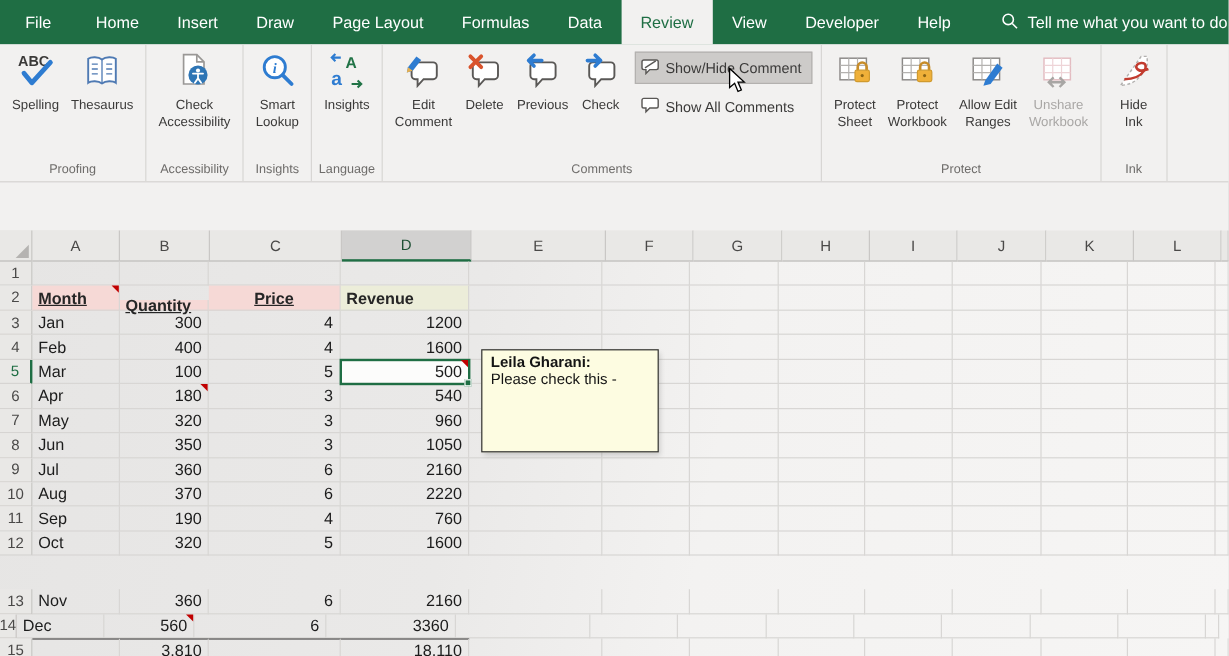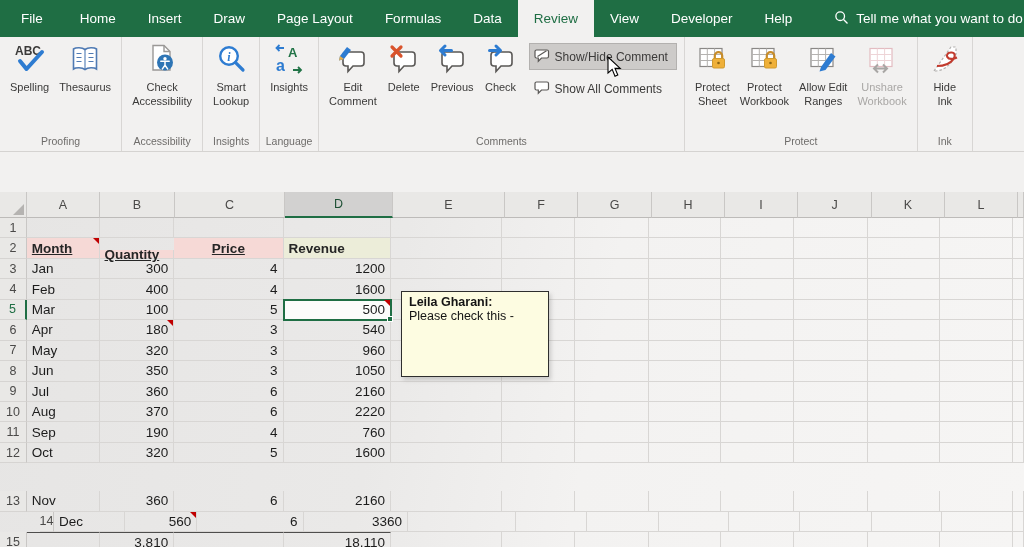--- a/index.html
+++ b/index.html
@@ -607,21 +607,21 @@
         <div class="cell" style="width: 73px;"></div>
         <div class="cell" style="width: 74px;"></div>
         <div class="cell" style="width: 73px;"></div>
         <div class="cell" style="width: 73px;"></div>
         <div class="cell" style="width: 74px;"></div>
         <div class="cell" style="width: 73px;"></div>
         <div class="cell" style="width: 73px;"></div>
         <div class="cell" style="width: 6px;"></div>
       </div>
       <div class="srow" style="height: 20.45px;">
-        <div class="rhead" style="width: 14px; margin-left: 40px;">14</div>
+        <div class="rhead" style="width: 14px;">14</div>
         <div class="cell" style="width: 73px;">
           <span>Dec</span>
         </div>
         <div class="cell num" style="width: 75px;">
           <span>560</span>
           <span class="note"></span>
         </div>
         <div class="cell num" style="width: 110px;">
           <span>6</span>
         </div>

